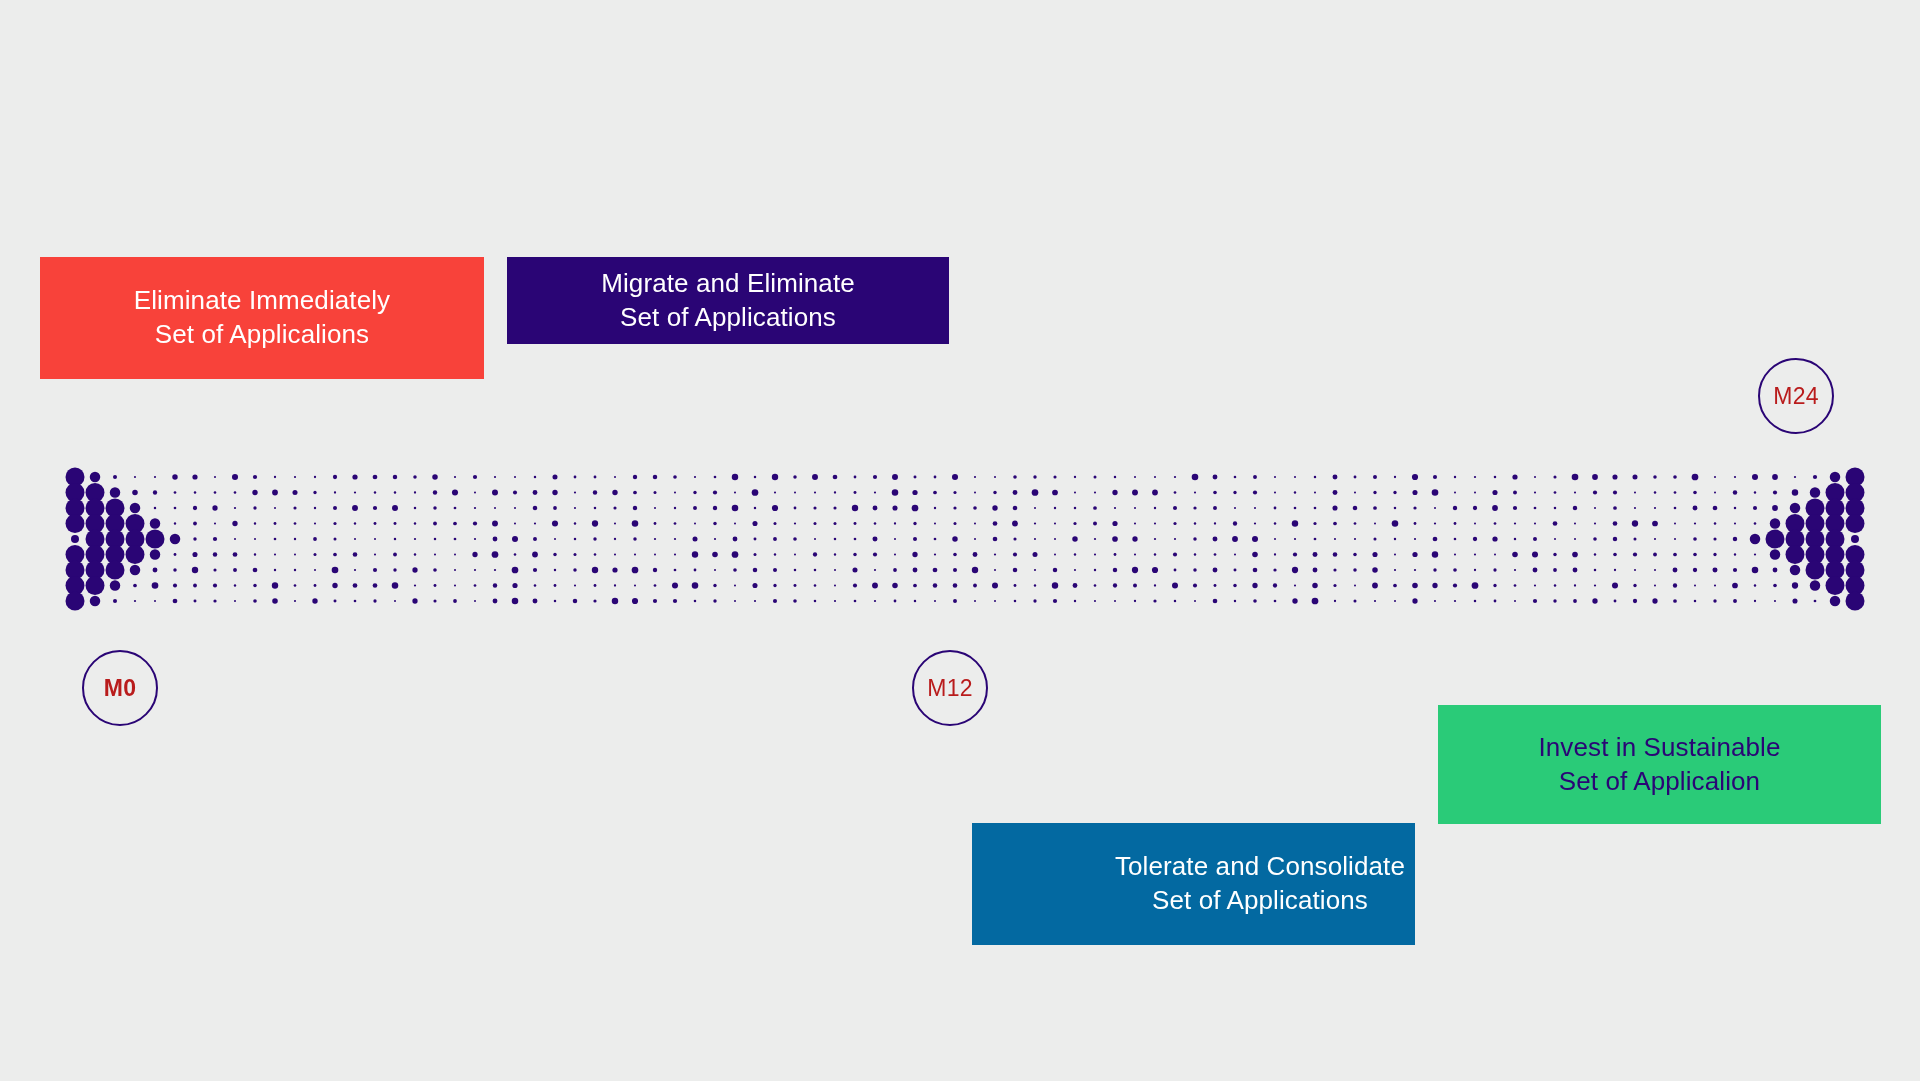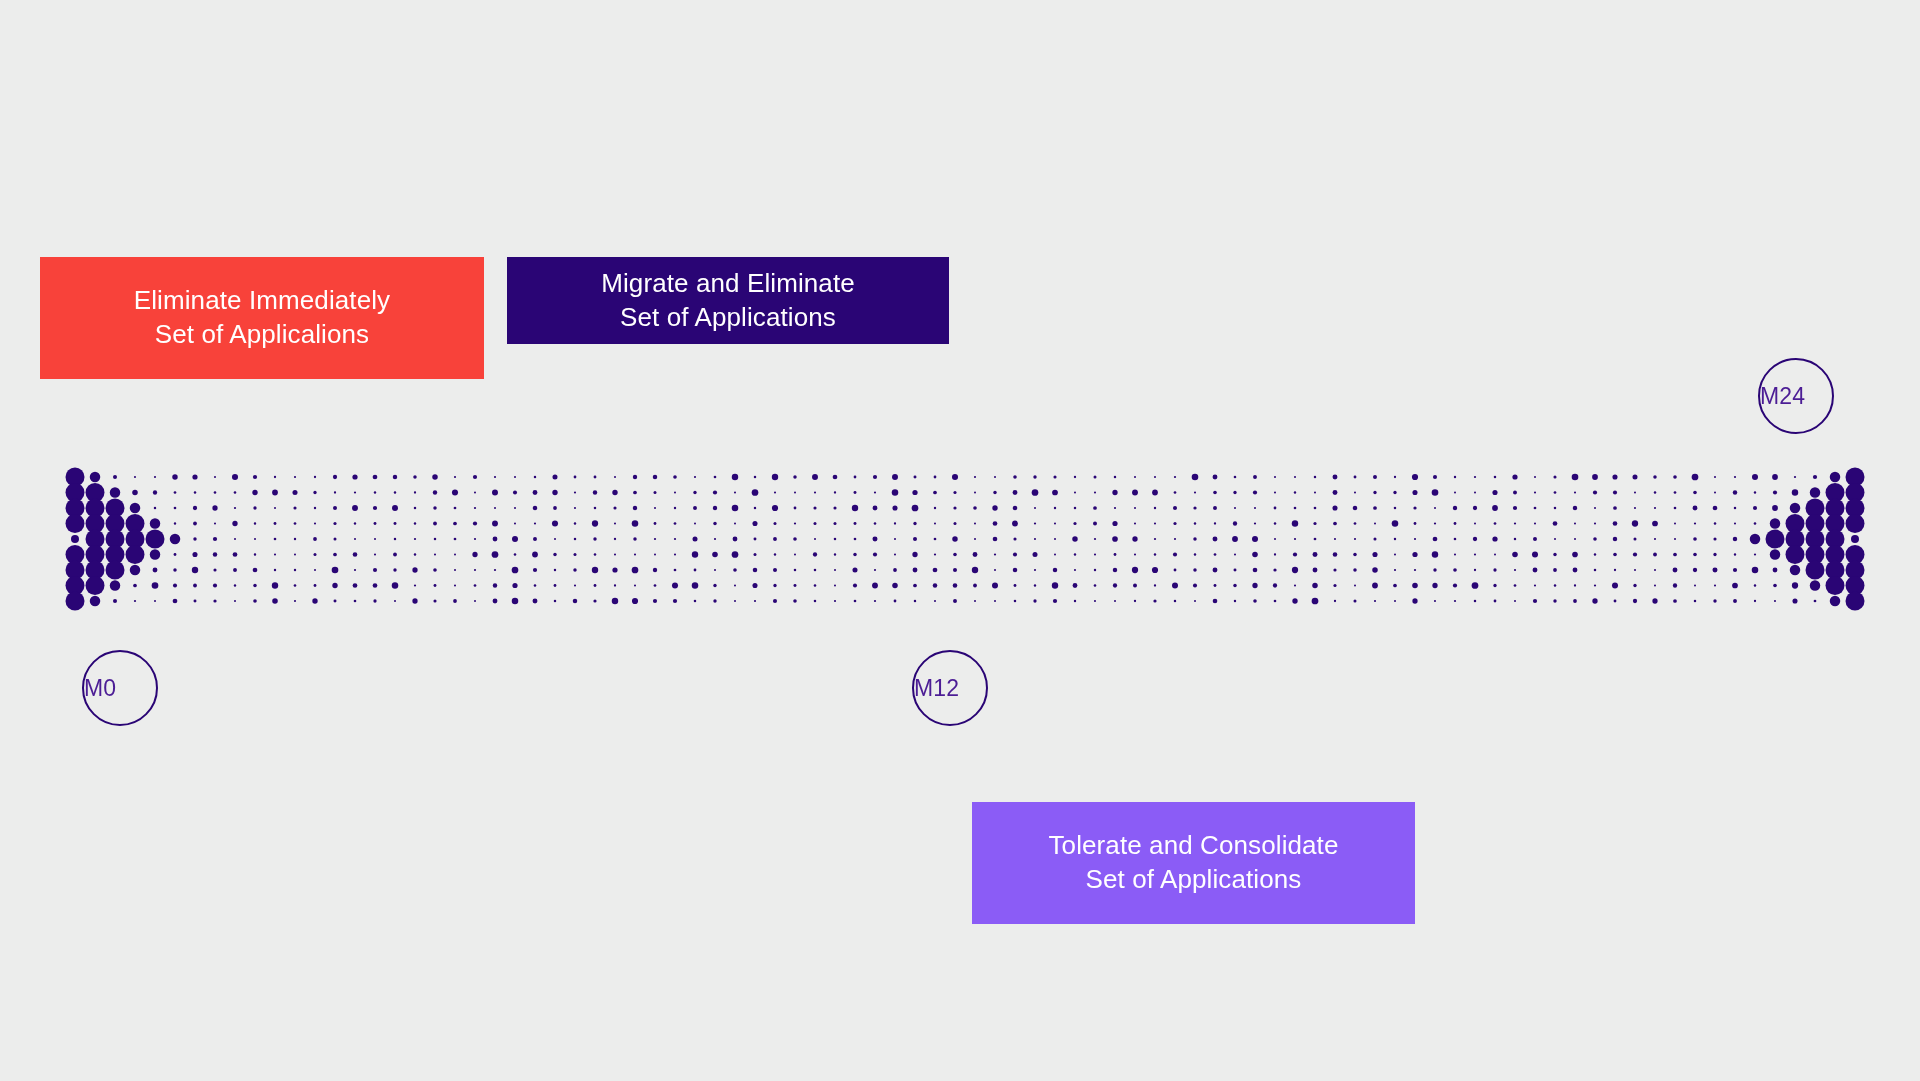--- a/index.html
+++ b/index.html
@@ -56,47 +56,49 @@
     background: #f8423a;
     color: #ffffff;
   }
   .box-migrate-eliminate {
     left: 507px; top: 257px;
     width: 442px; height: 87px;
     background: #2a0575;
     color: #ffffff;
   }
   .box-tolerate-consolidate {
-    left: 972px; top: 802px;
+    left: 972px; top: 823px;
     width: 443px; height: 122px;
-    background: #8b5cf6;
+    background: #0369a1;
     color: #ffffff;
+    justify-content: flex-end;
   }
   .box-invest-sustainable {
     left: 1438px; top: 705px;
     width: 443px; height: 119px;
     background: #2acb78;
     color: #2a0575;
   }
 
   
   .milestone {
     position: absolute;
     box-sizing: border-box;
     border: 2px solid #2a0575;
     border-radius: 50%;
     background: transparent;
-    color: #4c1d95;
+    color: #b91c1c;
     display: flex;
     align-items: center;
+    justify-content: center;
     font-size: 23px;
     font-weight: 400;
     letter-spacing: 0.2px;
   }
-  .milestone-m0  { left: 82px;   top: 650px; width: 76px; height: 76px; }
+  .milestone-m0  { left: 82px;   top: 650px; width: 76px; height: 76px; font-weight: bold; }
   .milestone-m12 { left: 912px;  top: 650px; width: 76px; height: 76px; }
   .milestone-m24 { left: 1758px; top: 358px; width: 76px; height: 76px; }
 </style>
 </head>
 <body>
 
 <div id="canvas">
 
   <svg class="dot-band" id="dot-band-svg" viewBox="0 0 1920 1081" xmlns="http://www.w3.org/2000/svg" aria-hidden="true">
       <circle cx="75.00" cy="477.00" r="9.50" fill="#2a0575"></circle>
@@ -919,20 +921,24 @@
   <div class="strategy-box box-migrate-eliminate">
     <span>Migrate and Eliminate
 Set of Applications</span>
   </div>
 
   <div class="strategy-box box-tolerate-consolidate">
     <span>Tolerate and Consolidate
 Set of Applications</span>
   </div>
 
+  <div class="strategy-box box-invest-sustainable">
+    <span>Invest in Sustainable
+Set of Applicalion</span>
+  </div>
 
   <div class="milestone milestone-m0">
     <span>M0</span>
   </div>
 
   <div class="milestone milestone-m12">
     <span>M12</span>
   </div>
 
   <div class="milestone milestone-m24">

